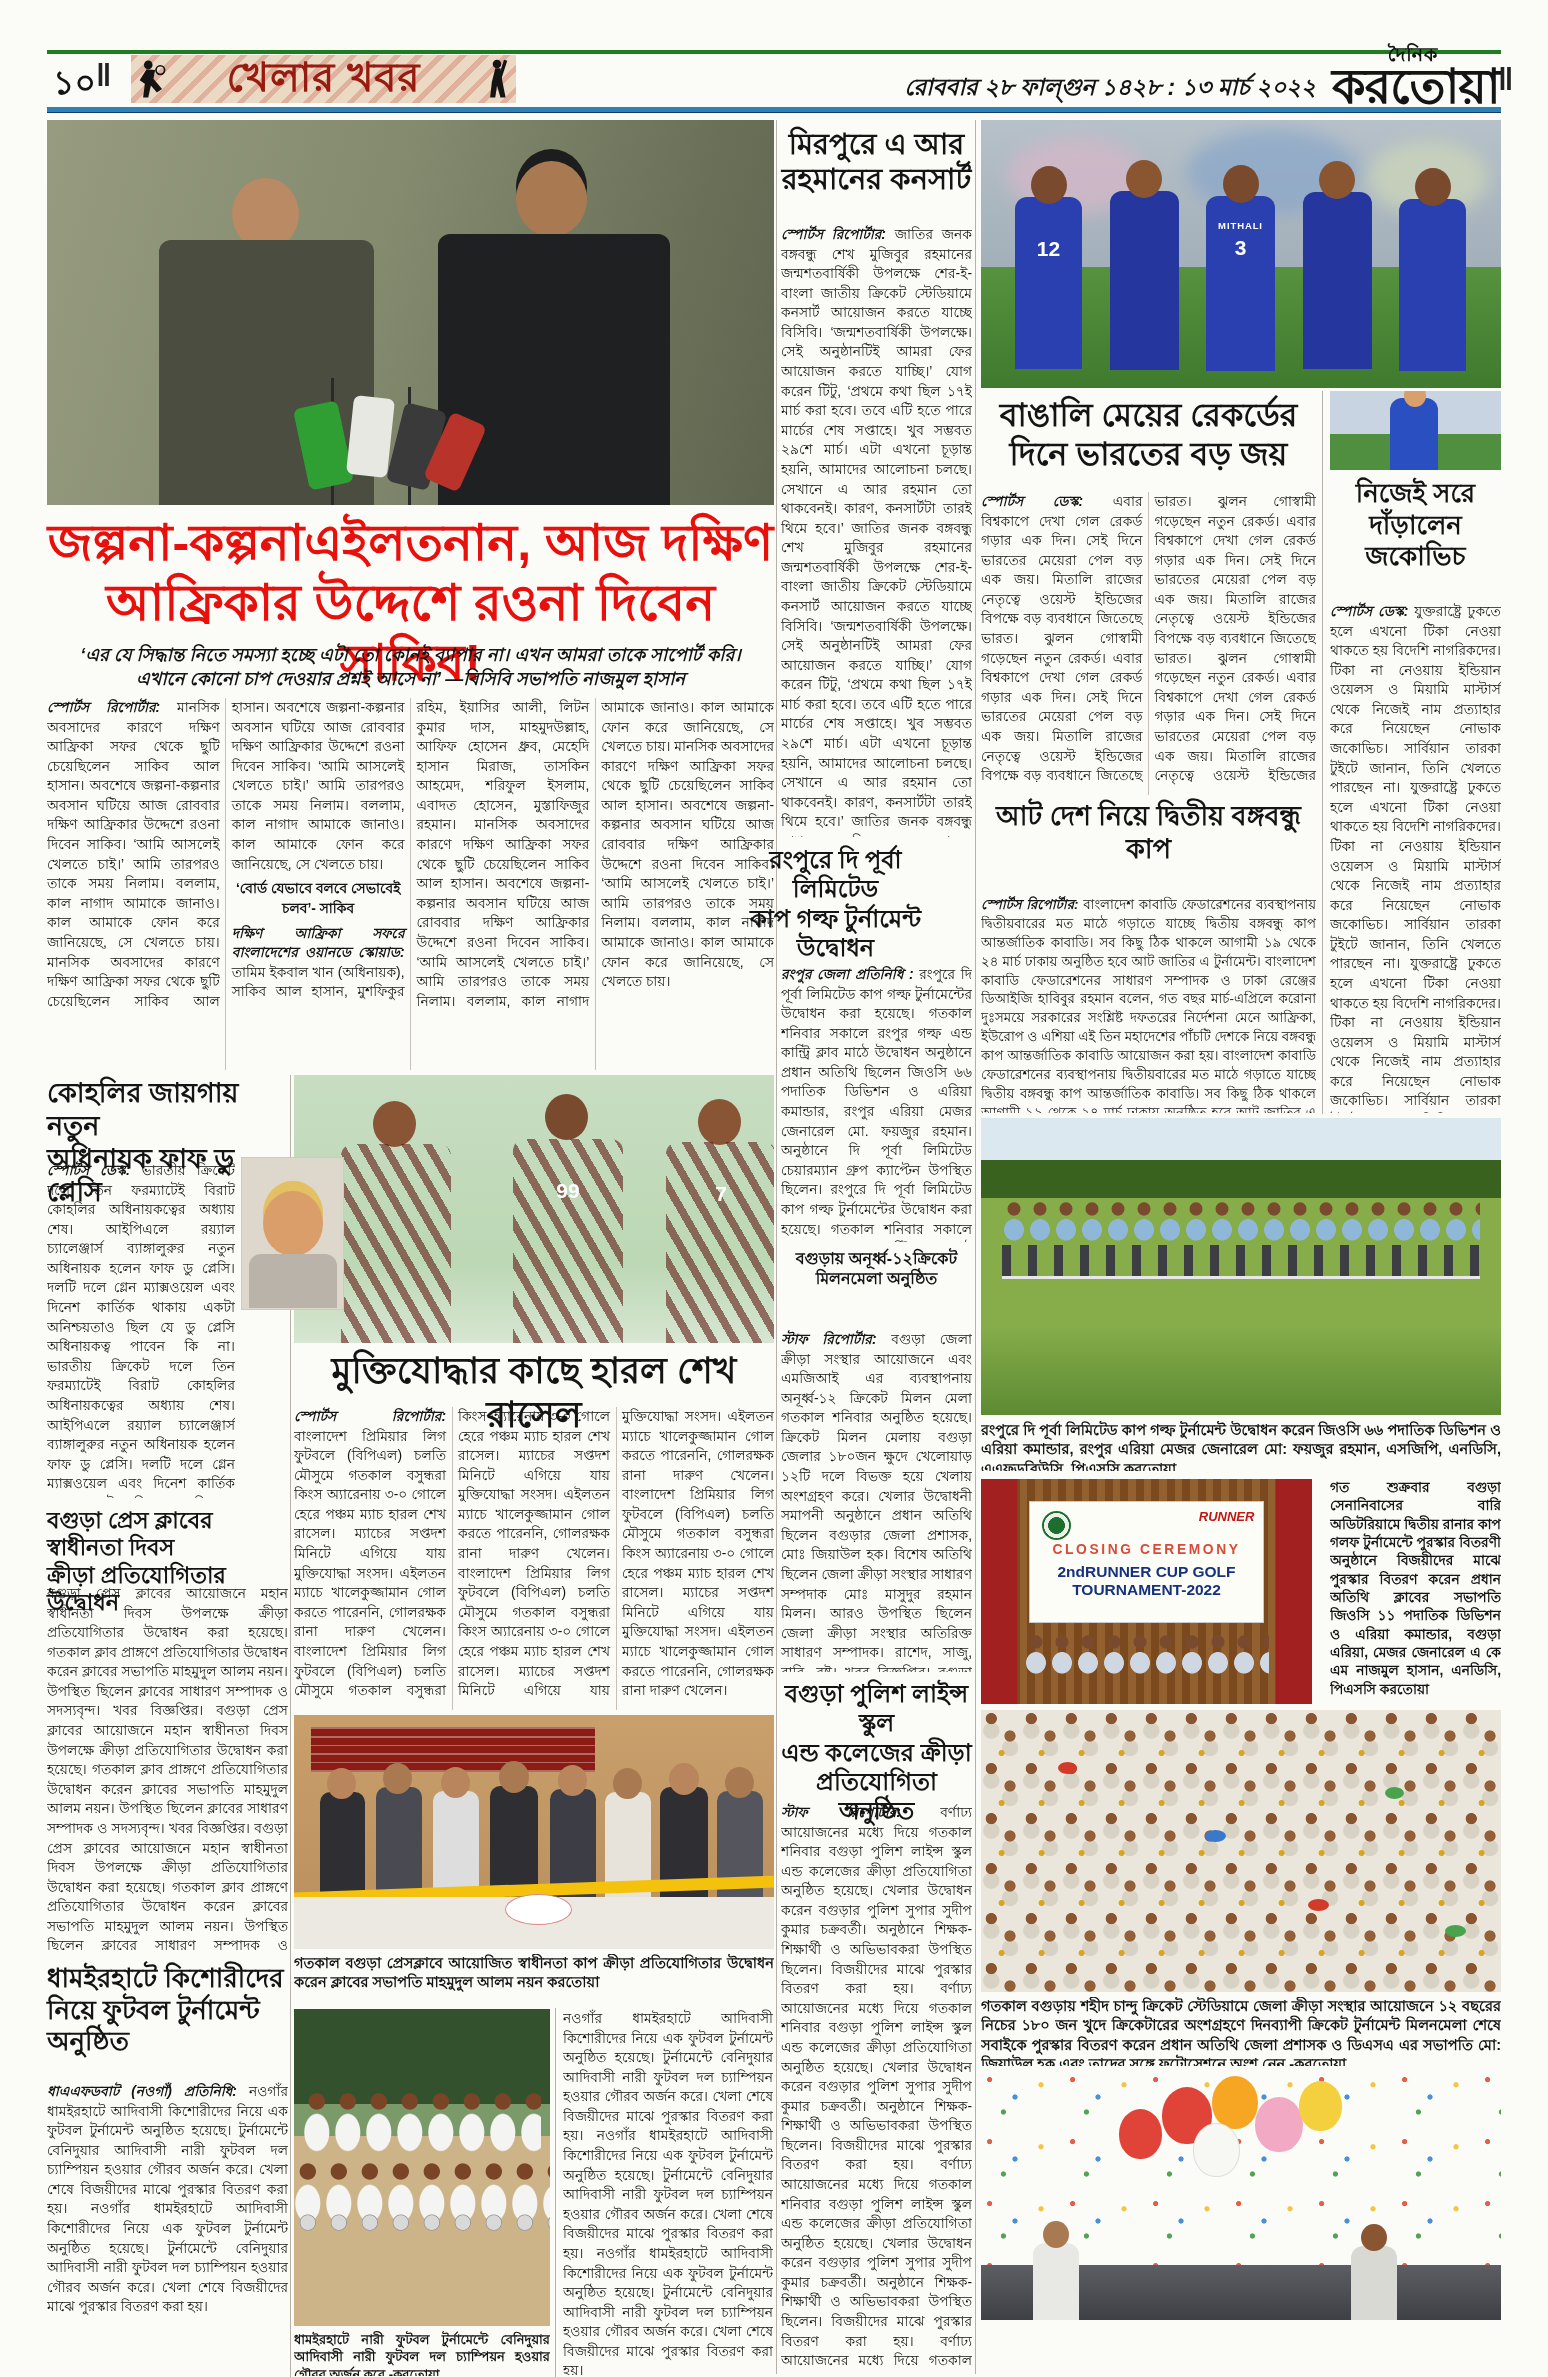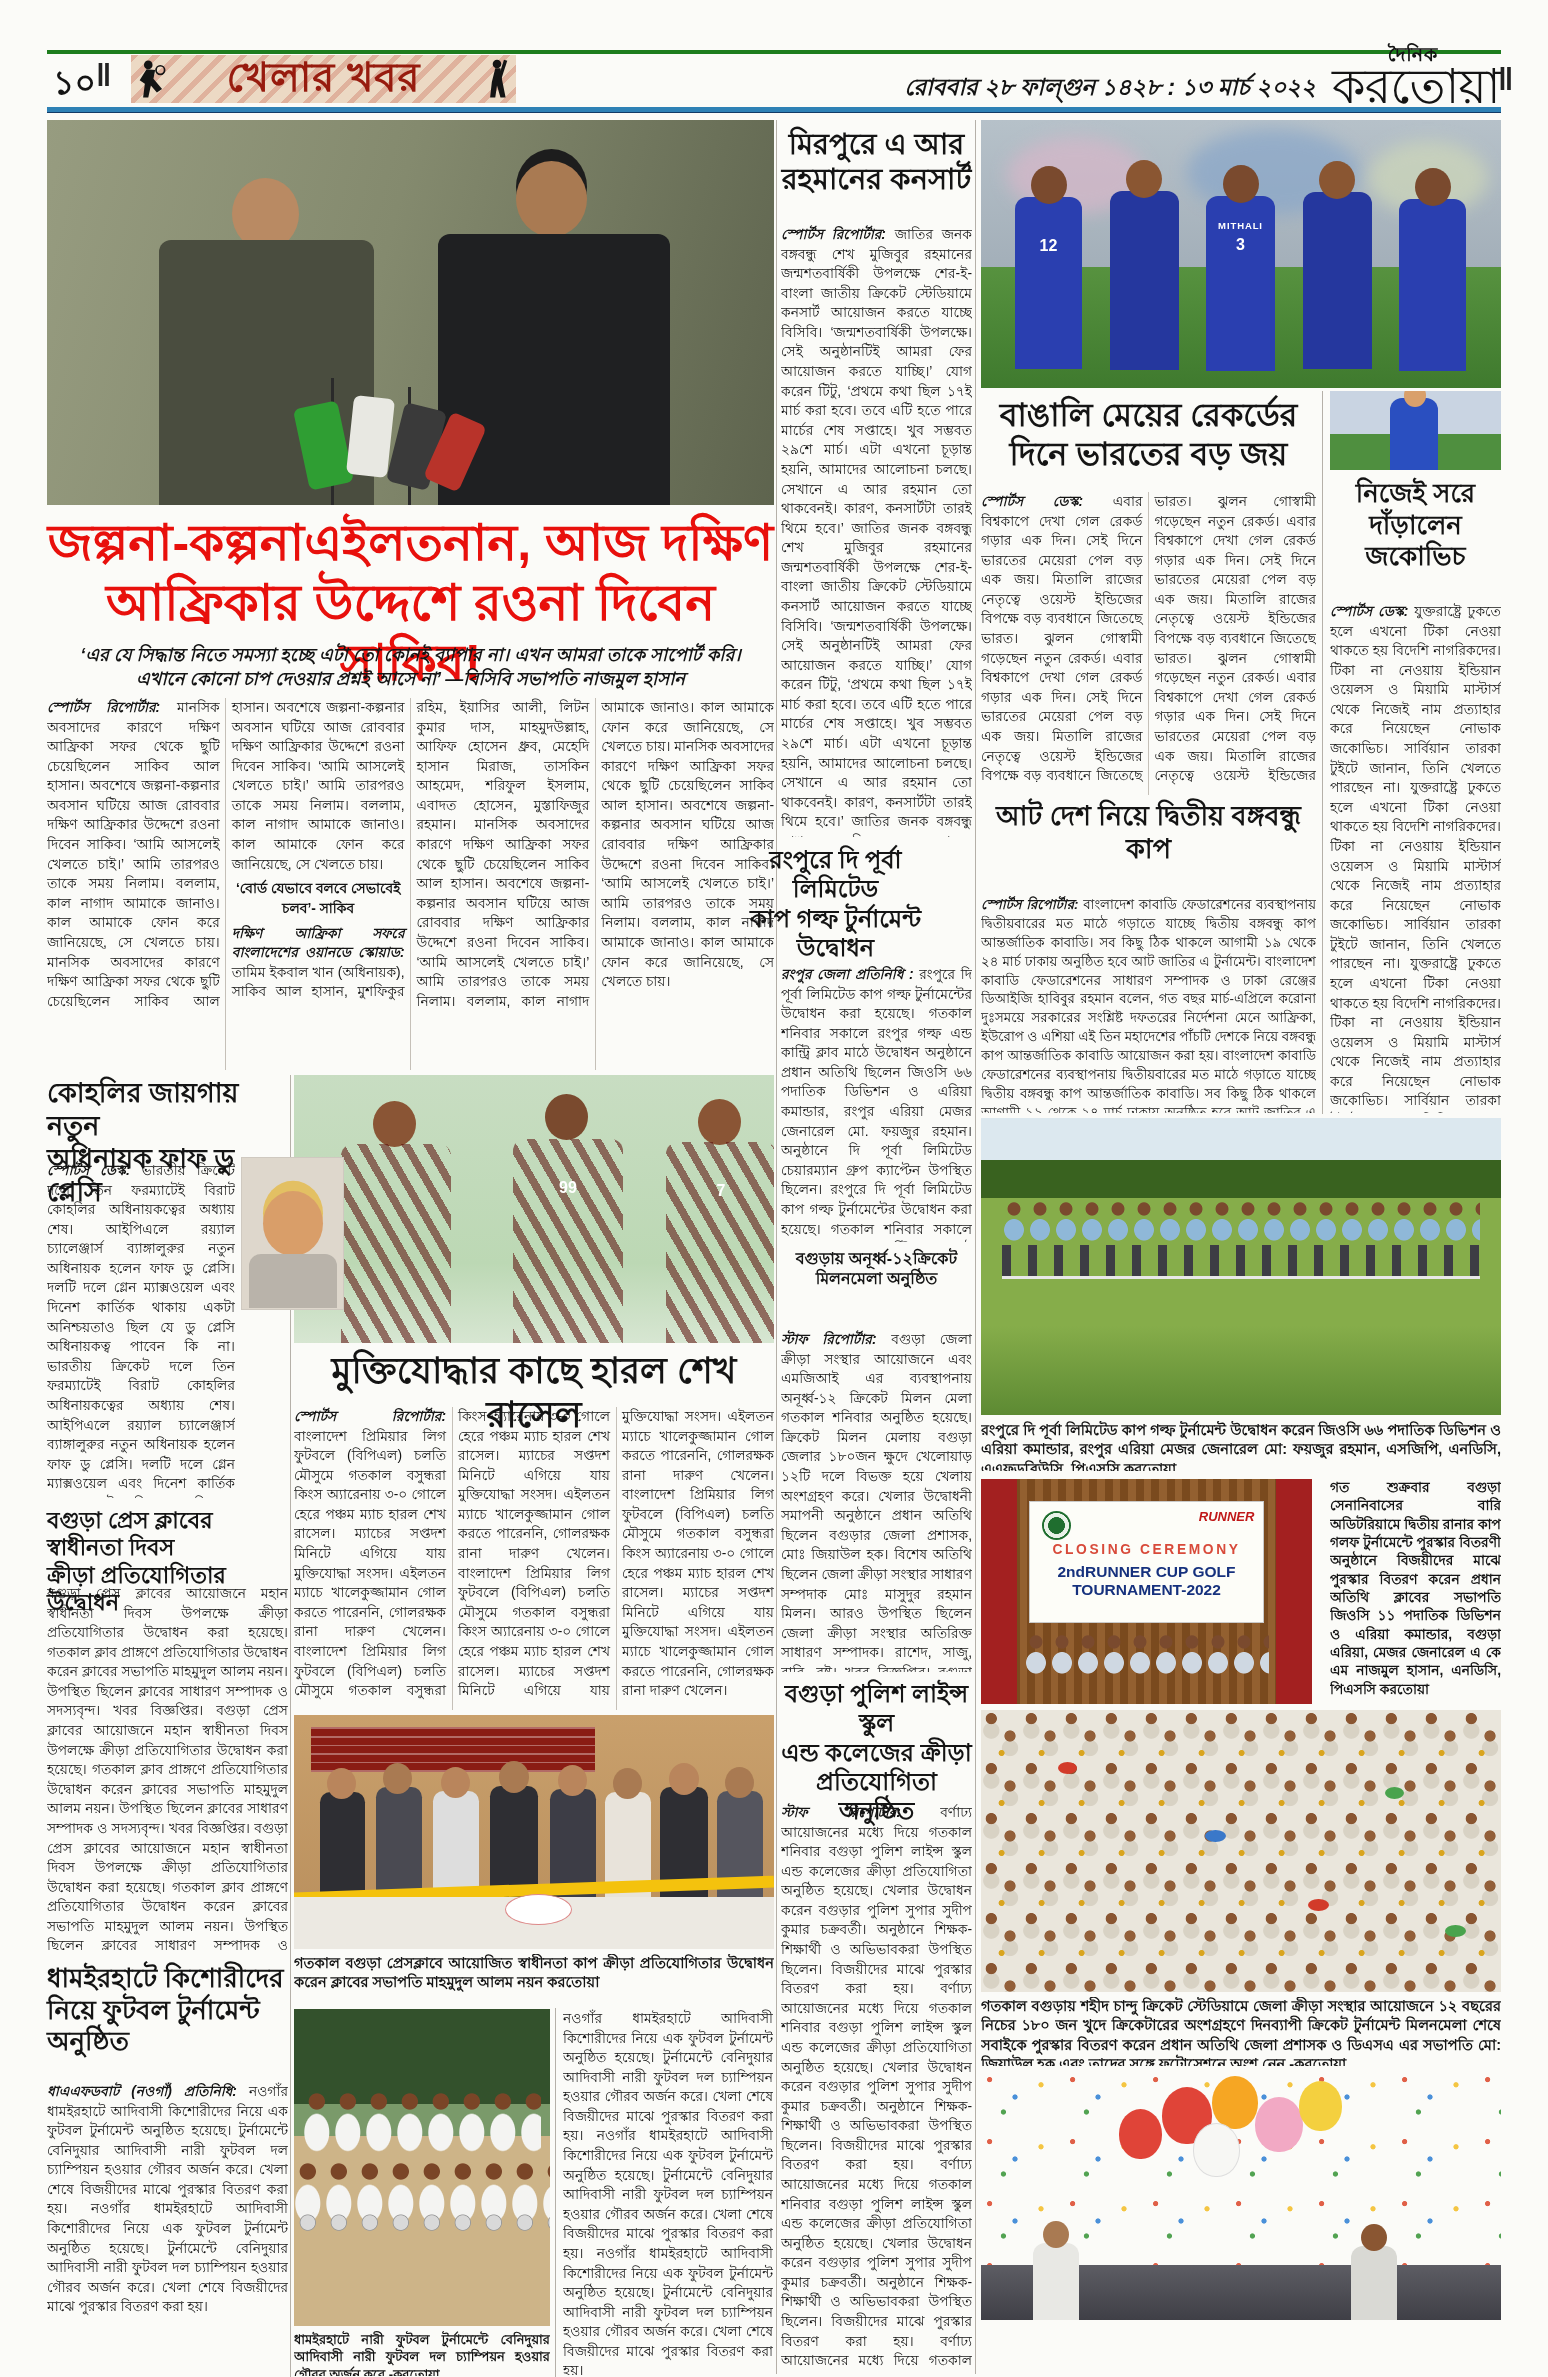--- a/index.html
+++ b/index.html
@@ -12,21 +12,21 @@
   .blue-rule{position:absolute;left:47px;top:107px;width:1454px;height:5.2px;background:#2e81b5;border-bottom:1.7px solid #123a66;}
   .pagenum{font-size:33px;font-weight:700;}
   .bars{font-size:31px;font-weight:700;color:#222;}
   .section-banner{position:absolute;left:131px;top:55px;width:385px;height:48px;display:flex;align-items:center;justify-content:space-between;
      background:#ecd9c4;background-image:repeating-linear-gradient(135deg,rgba(185,60,40,.25) 0 5.2px,rgba(255,255,255,0) 5.2px 15.5px);}
   .section-title{font-size:40px;font-weight:700;color:#971b0e;letter-spacing:0.9px;}
   .hdr-icon{width:38px;height:43px;fill:#141414;}
   .dateline{position:absolute;left:757px;top:69px;width:559px;text-align:right;font-size:23px;font-weight:700;font-style:italic;}
   .logo{position:absolute;left:1332px;top:46px;width:162px;text-align:center;line-height:.95;}
   .logo-small{display:block;font-size:19px;font-weight:900;letter-spacing:0.9px;}
-  .logo-large{display:block;font-size:48px;font-weight:400;letter-spacing:-0.9px;}
+  .logo-large{display:block;font-size:48px;font-weight:700;letter-spacing:-0.9px;}
   
   .headline-red{color:#e8100c;font-weight:800;text-align:center;line-height:1.2;}
   .h-black{font-weight:800;line-height:1.22;text-align:center;}
   .h-left{text-align:left;}
   .standfirst{font-style:italic;font-weight:700;text-align:center;line-height:1.35;}
   .body-text{font-size:13.8px;line-height:1.42;text-align:justify;overflow:hidden;}
   .cols2{column-count:2;column-gap:12px;column-rule:0.9px solid #c5c0b8;}
   .cols3{column-count:3;column-gap:12px;column-rule:0.9px solid #c5c0b8;}
   .cols4{column-count:4;column-gap:12px;column-rule:0.9px solid #c5c0b8;}
   .byline{font-weight:700;font-style:italic;}
@@ -36,21 +36,21 @@
   .photo{position:absolute;overflow:hidden;}
   .head{position:absolute;border-radius:50%;}
   .figure{position:absolute;border-radius:12px 12px 0 0;}
   
   .ph-shakib{background:linear-gradient(105deg,#979c80 0%,#848a6e 45%,#5e644e 100%);}
   .mic{position:absolute;border-radius:6.9px;}
   .mic-stand{position:absolute;width:2.6px;background:#2a2a2a;}
   
   .ph-india{background:linear-gradient(#b6c1c9 0%,#a3afb9 55%,#57923f 55%,#3f7a2e 100%);}
   .blur-blob{position:absolute;border-radius:50%;filter:blur(8.6px);opacity:.7;}
-  .jersey-num{position:absolute;width:100%;text-align:center;color:#fff;font-weight:800;font-size:16px;top:40px;}
+  .jersey-num{position:absolute;width:100%;text-align:center;color:#fff;font-weight:800;font-size:21px;top:40px;}
   .jersey-name{position:absolute;width:100%;text-align:center;color:#fff;font-weight:700;font-size:9.5px;top:24px;letter-spacing:0.9px;}
   
   .ph-foot{background:linear-gradient(#c8ddc2 0%,#bcd8b4 70%,#d7e6d2 100%);}
   .red-kit{background:linear-gradient(#d62b1f,#a81a10);background-image:repeating-linear-gradient(60deg,rgba(90,10,8,.55) 0 7.7px,rgba(0,0,0,0) 7.7px 19px);}
   
   .ph-golf{background:linear-gradient(#dce8ef 0 14%,#39621f 14% 27%,#86ad4a 27% 70%,#5d8a33 100%);}
   .golf-heads{position:absolute;height:15.5px;background:radial-gradient(circle at 12px 7.7px,#7a4a2e 6px,rgba(0,0,0,0) 6.9px);background-size:26px 15.5px;background-repeat:repeat-x;}
   .golf-torsos{position:absolute;height:29px;background:radial-gradient(ellipse at 12px 13.8px,#8fb8d8 9.5px,rgba(0,0,0,0) 10.3px);background-size:26px 29px;background-repeat:repeat-x;}
   .golf-legs{position:absolute;height:31px;background:linear-gradient(90deg,#3d3d44 0 9.5px,rgba(0,0,0,0) 9.5px 26px);background-size:26px 31px;background-repeat:repeat-x;}
   

